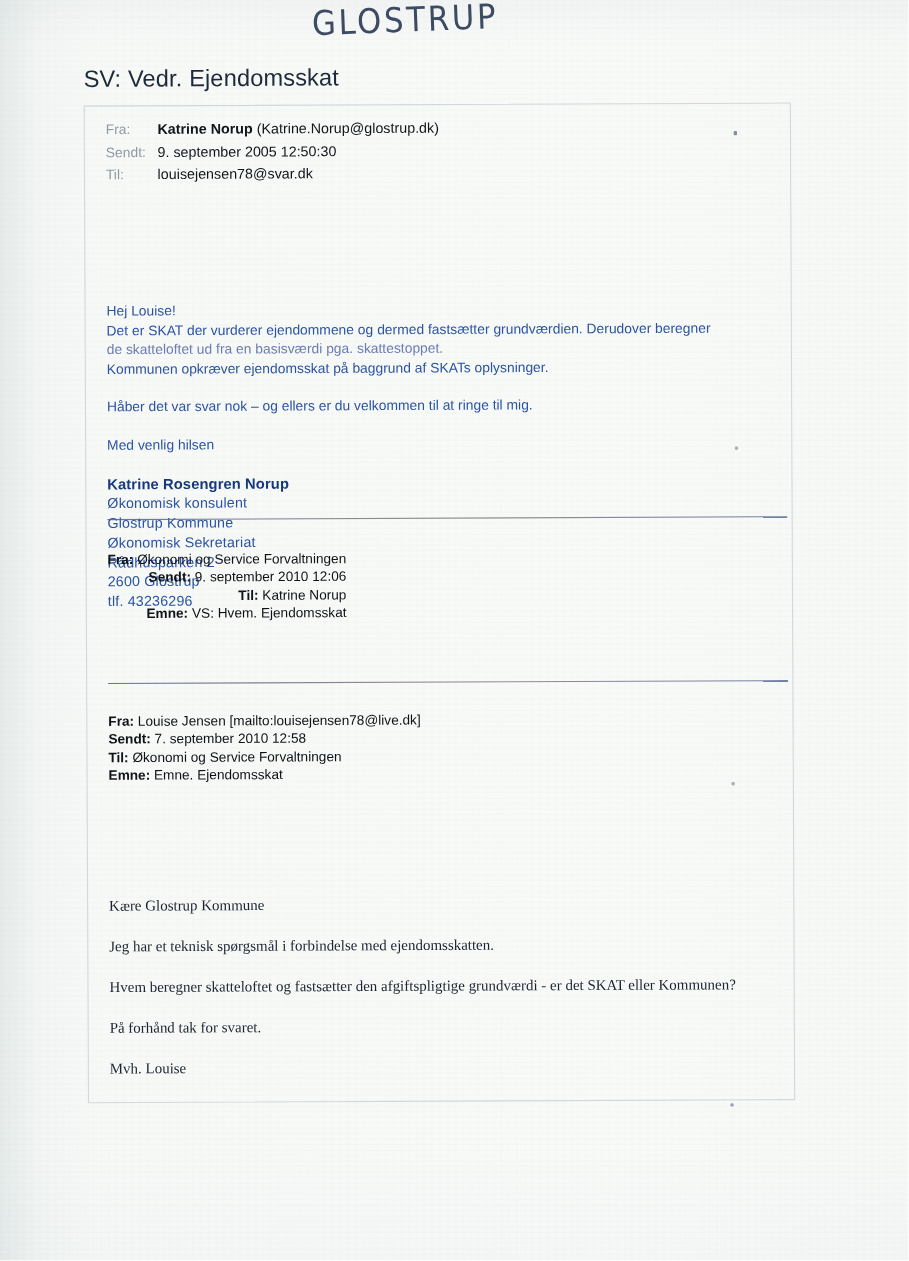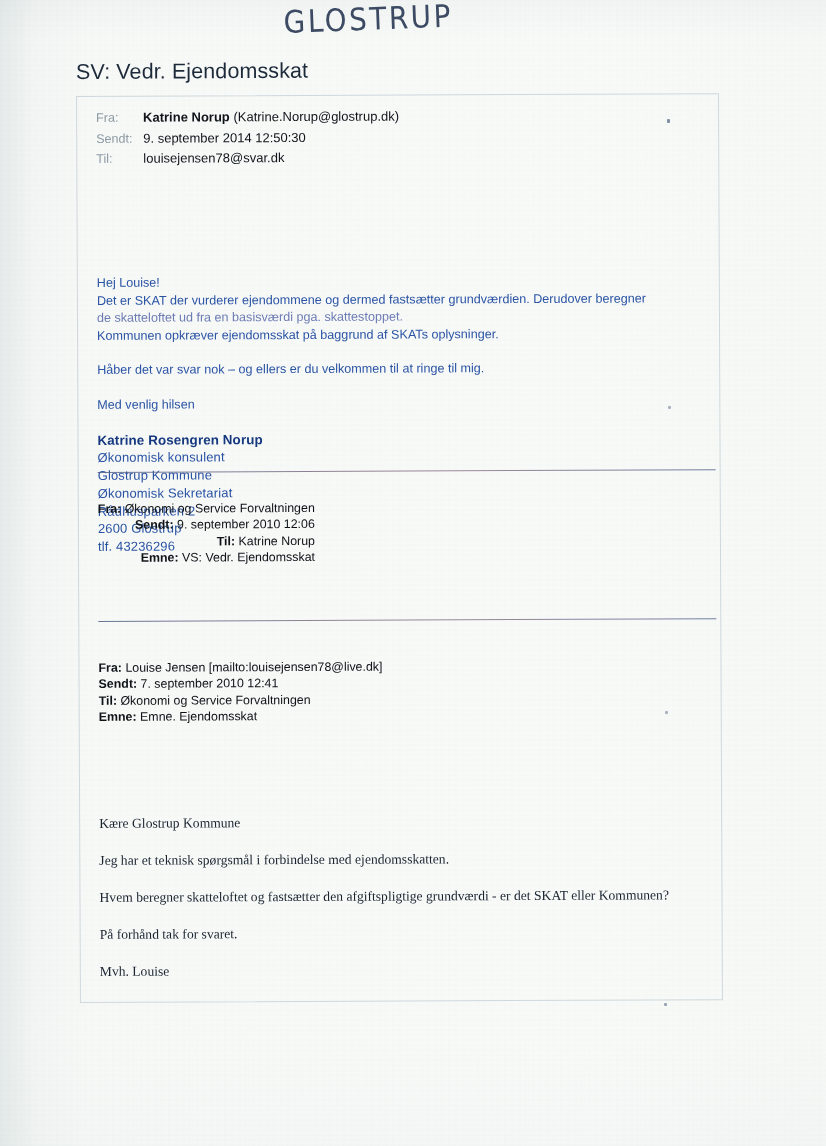--- a/index.html
+++ b/index.html
@@ -184,21 +184,21 @@
 
   <div id="message-box">
 
     <div id="email-header">
       <div class="hdr-row">
         <span class="hdr-label">Fra:</span>
         <span class="hdr-value"><b>Katrine Norup</b><span class="paren">&nbsp;</span><span class="paren">(Katrine.Norup@glostrup.dk)</span></span>
       </div>
       <div class="hdr-row">
         <span class="hdr-label">Sendt:</span>
-        <span class="hdr-value">9. september 2014 12:50:30</span>
+        <span class="hdr-value">9. september 2005 12:50:30</span>
       </div>
       <div class="hdr-row">
         <span class="hdr-label">Til:</span>
         <span class="hdr-value">louisejensen78@svar.dk</span>
       </div>
     </div>
 
     <div id="reply-body">
       <div class="p">Hej Louise!</div>
       <div class="p">Det er SKAT der vurderer ejendommene og dermed fastsætter grundværdien. Derudover beregner</div>
@@ -220,28 +220,28 @@
         <div>tlf. 43236296</div>
       </div>
     </div>
 
     <div class="rule" style="top:375px;"></div>
 
     <div class="quoted-head" style="top:404px;text-align:right;">
       <div><span class="lbl">Fra:</span> <span>Økonomi og Service Forvaltningen</span></div>
       <div><span class="lbl">Sendt:</span> <span>9. september 2010 12:06</span></div>
       <div><span class="lbl">Til:</span> <span>Katrine Norup</span></div>
-      <div><span class="lbl">Emne:</span> <span>VS: Vedr. Ejendomsskat</span></div>
+      <div><span class="lbl">Emne:</span> <span>VS: Hvem. Ejendomsskat</span></div>
     </div>
 
     <div class="rule" style="top:524px;"></div>
 
-    <div class="quoted-head" style="top:563px;">
+    <div class="quoted-head" style="top:551px;">
       <div><span class="lbl">Fra:</span> <span>Louise Jensen [mailto:louisejensen78@live.dk]</span></div>
-      <div><span class="lbl">Sendt:</span> <span>7. september 2010 12:41</span></div>
+      <div><span class="lbl">Sendt:</span> <span>7. september 2010 12:58</span></div>
       <div><span class="lbl">Til:</span> <span>Økonomi og Service Forvaltningen</span></div>
       <div><span class="lbl">Emne:</span> <span>Emne. Ejendomsskat</span></div>
     </div>
 
     <div id="original-body">
       <div class="op">Kære Glostrup Kommune</div>
       <div class="op">Jeg har et teknisk spørgsmål i forbindelse med ejendomsskatten.</div>
       <div class="op">Hvem beregner skatteloftet og fastsætter den afgiftspligtige grundværdi - er det SKAT eller Kommunen?</div>
       <div class="op">På forhånd tak for svaret.</div>
       <div class="op">Mvh.  Louise</div>

